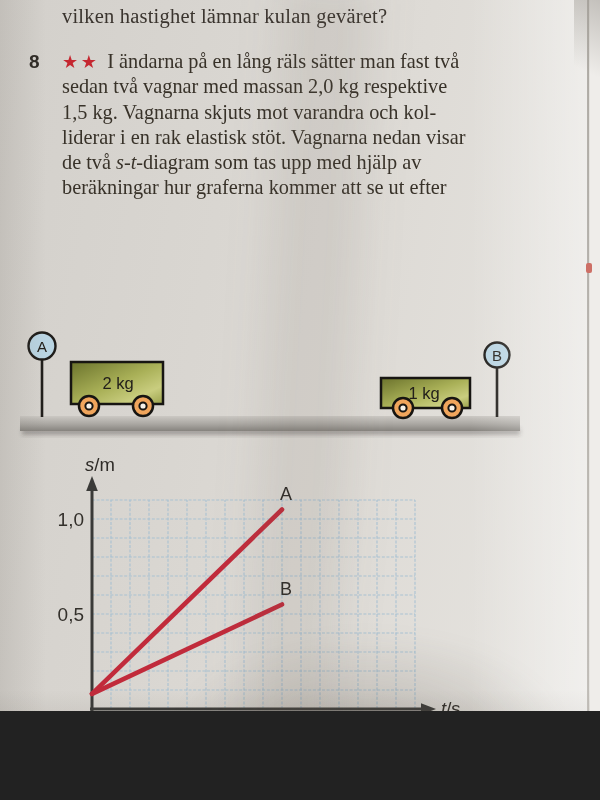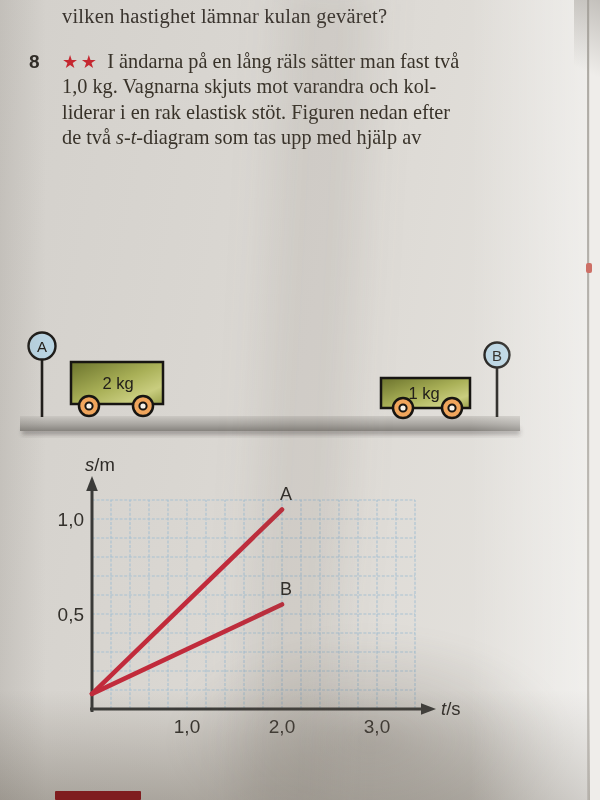--- a/index.html
+++ b/index.html
@@ -1,16 +1,16 @@
 <!DOCTYPE html>
 <html><head>
 <meta charset="utf-8">
 <style>
   html,body{margin:0;padding:0;background:#222;}
-  .page{position:relative;width:600px;height:800px;overflow:hidden;
+  .page{position:relative;width:600px;height:711px;overflow:hidden;
         background:linear-gradient(100deg,#d3d0cb 0%,#d9d6d1 35%,#dedbd6 60%,#e7e5e1 100%);
         font-family:"Liberation Serif",serif;}
   .prev-line{position:absolute;left:62px;top:5px;font-size:20.5px;color:#3a342e;letter-spacing:.2px;white-space:nowrap;}
   .problem-number{position:absolute;left:29px;top:51px;font:bold 19px "Liberation Sans",sans-serif;color:#2e2a25;}
   .problem-lines{position:absolute;left:62px;top:49px;width:475px;font-size:20.3px;line-height:25.3px;color:#383229;}
   .pline{white-space:nowrap;}
   .pline i{}
   .stars{color:#c52730;font-family:"DejaVu Sans",sans-serif;font-size:18px;letter-spacing:2.5px;margin-right:8px;}
   svg text{user-select:none;}
   .tick{font:19px "Liberation Sans",sans-serif;fill:#33302b;}
@@ -34,23 +34,25 @@
 </head>
 <body>
 
 <div class="page">
 
   <div class="prev-line">vilken hastighet lämnar kulan geväret?</div>
 
   <div class="problem-number">8</div>
   <div class="problem-lines" id="problem-lines">
       <div class="pline"><span class="stars">★★</span>I ändarna på en lång räls sätter man fast två</div>
-      <div class="pline">1,0 kg. Vagnarna skjuts mot varandra och kol-</div>
-      <div class="pline">liderar i en rak elastisk stöt. Figuren nedan efter</div>
+      <div class="pline">sedan två vagnar med massan 2,0 kg respektive</div>
+      <div class="pline">1,5 kg. Vagnarna skjuts mot varandra och kol-</div>
+      <div class="pline">liderar i en rak elastisk stöt. Vagnarna nedan visar</div>
       <div class="pline">de två <i>s-t</i>-diagram som tas upp med hjälp av</div>
+      <div class="pline">beräkningar hur graferna kommer att se ut efter</div>
     </div>
 
   <svg width="600" height="800" viewBox="0 0 600 800" style="position:absolute;left:0;top:0;">
     <defs>
       <linearGradient id="railGrad" x1="0" y1="0" x2="0" y2="1">
         <stop offset="0" stop-color="#cbc8c3"></stop>
           <stop offset="0.55" stop-color="#a9a6a1"></stop>
           <stop offset="1" stop-color="#86837e"></stop>
       </linearGradient>
       <linearGradient id="cartGrad" x1="0" y1="0" x2="1" y2="1">

